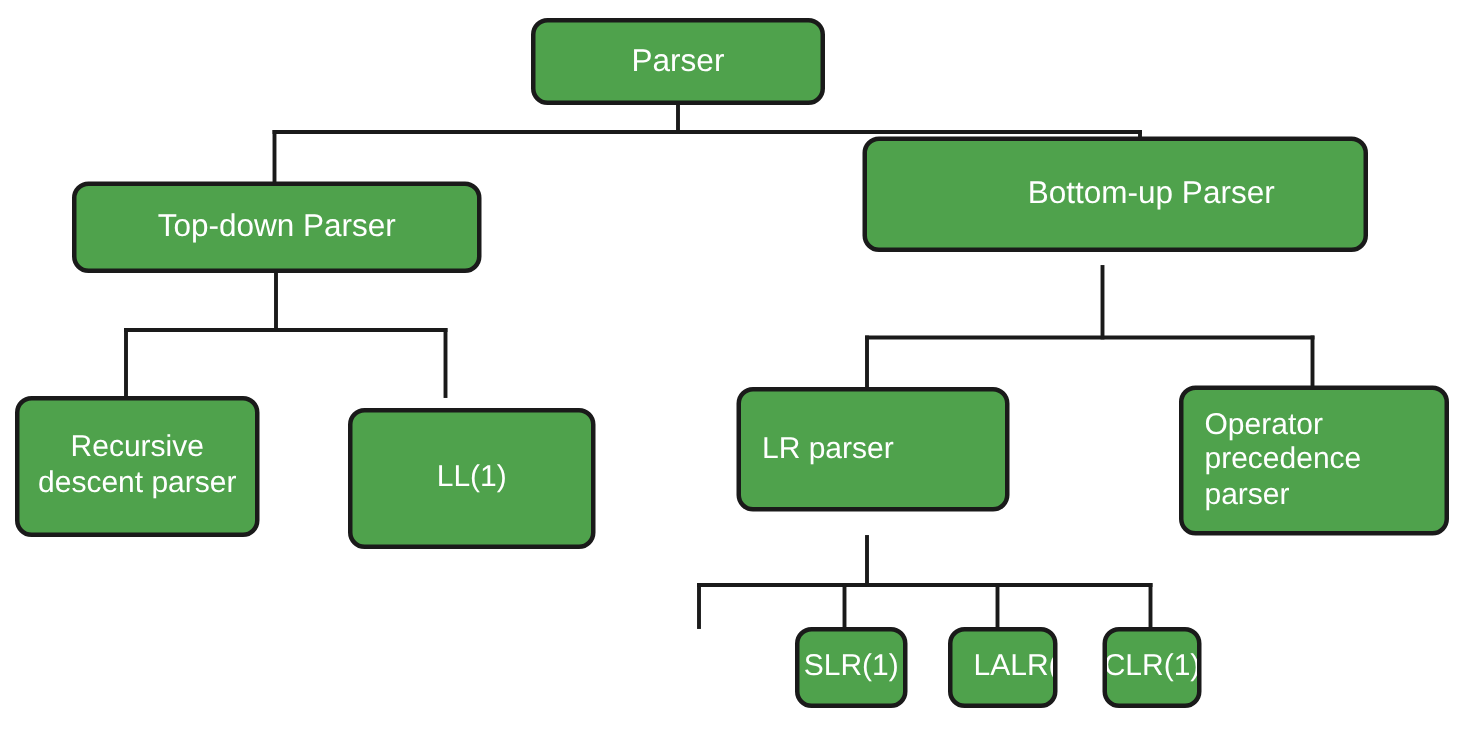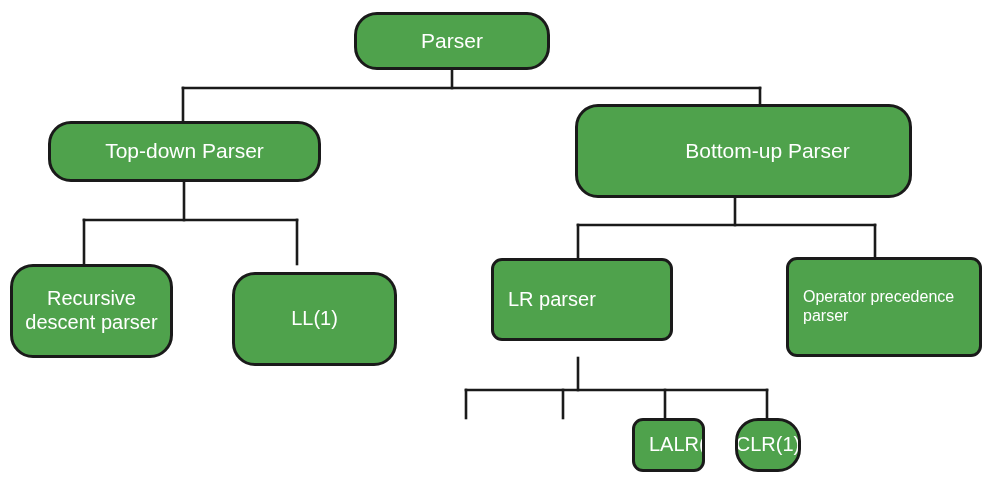--- a/index.html
+++ b/index.html
@@ -35,42 +35,41 @@
     color: #ffffff;
     display: flex;
     align-items: center;
     z-index: 2;
     line-height: 1.18;
     white-space: nowrap;
   }
   .node.center-text {
     justify-content: center;
     text-align: center;
-    border-radius: 23px;
   }
   .node.left-text {
     justify-content: flex-start;
     text-align: left;
     padding-left: 14px;
   }
   .node.wrap-text {
     white-space: normal;
   }
   .node-label {
     display: block;
   }
 
   
   #node-parser         { left: 354px; top: 12px;  width: 196px; height: 58px;  font-size: 21px; }
   #node-topdown        { left: 48px;  top: 121px; width: 273px; height: 61px;  font-size: 21px; }
-  #node-bottomup       { left: 575px; top: 104px; width: 337px; height: 94px;  font-size: 21px; padding-left: 48px; }
+  #node-bottomup       { left: 575px; top: 91px; width: 337px; height: 77px;  font-size: 21px; padding-left: 48px; }
   #node-recursive      { left: 10px;  top: 264px; width: 163px; height: 94px;  font-size: 20px; }
   #node-ll1            { left: 232px; top: 272px; width: 165px; height: 94px;  font-size: 20px; }
   #node-lrparser       { left: 491px; top: 258px; width: 182px; height: 83px; font-size: 20px; }
-  #node-operator       { left: 786px; top: 257px; width: 196px; height: 100px; font-size: 16px; justify-content: flex-end; }
+  #node-operator       { left: 786px; top: 257px; width: 180px; height: 100px; font-size: 20px; justify-content: flex-end; }
   #node-lr0            { left: 434px; top: 418px; width: 70px;  height: 54px;  font-size: 20px; }
   #node-slr1           { left: 530px; top: 418px; width: 75px;  height: 54px;  font-size: 20px; }
   #node-lalr1          { left: 632px; top: 418px; width: 73px;  height: 54px;  font-size: 20px; }
   #node-clr1           { left: 735px; top: 418px; width: 66px;  height: 54px;  font-size: 20px; justify-content: center; }
 
   
   #node-lalr1, #node-clr1 { overflow: hidden; }
   #node-lalr1 .node-label { margin-left: 0px; }
 </style>
 </head>
@@ -127,20 +126,23 @@
 
   <div class="node left-text" id="node-lrparser">
     <span class="node-label">LR parser</span>
   </div>
 
   <div class="node left-text wrap-text" id="node-operator">
     <span class="node-label">Operator precedence parser</span>
   </div>
 
 
+  <div class="node center-text" id="node-slr1">
+    <span class="node-label">SLR(1)</span>
+  </div>
 
   <div class="node left-text" id="node-lalr1">
     <span class="node-label">LALR(1)</span>
   </div>
 
   <div class="node center-text" id="node-clr1">
     <span class="node-label">CLR(1)</span>
   </div>
 
 </div>

